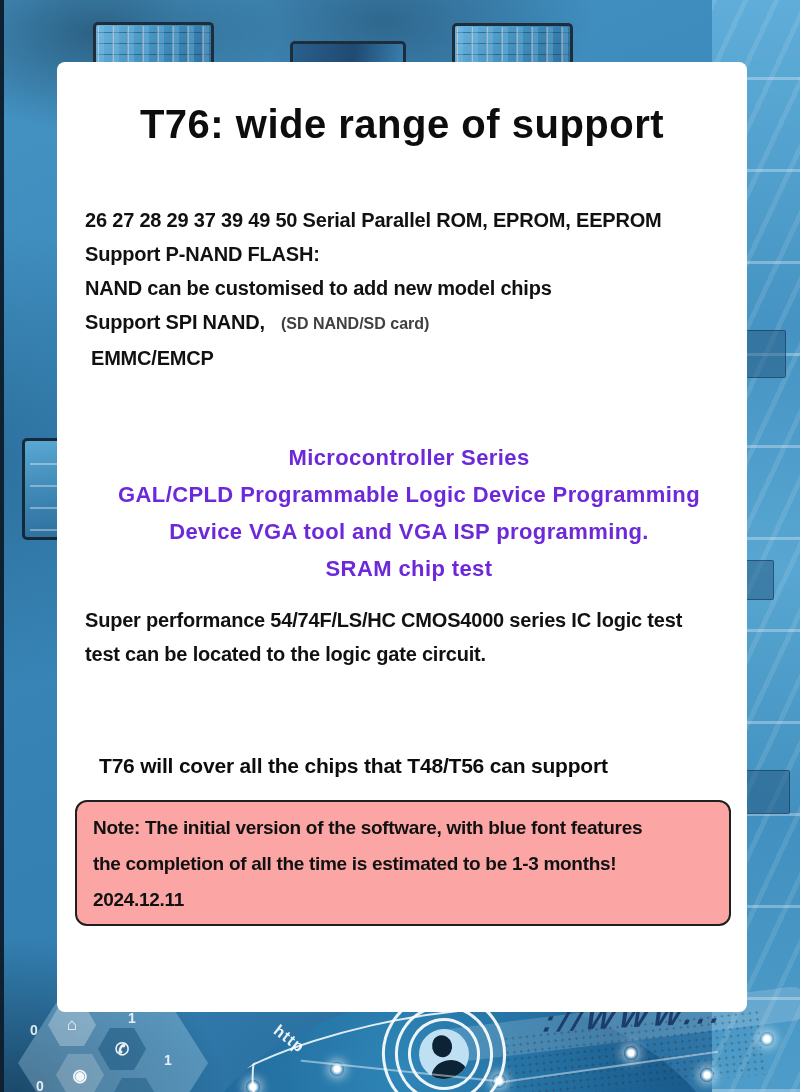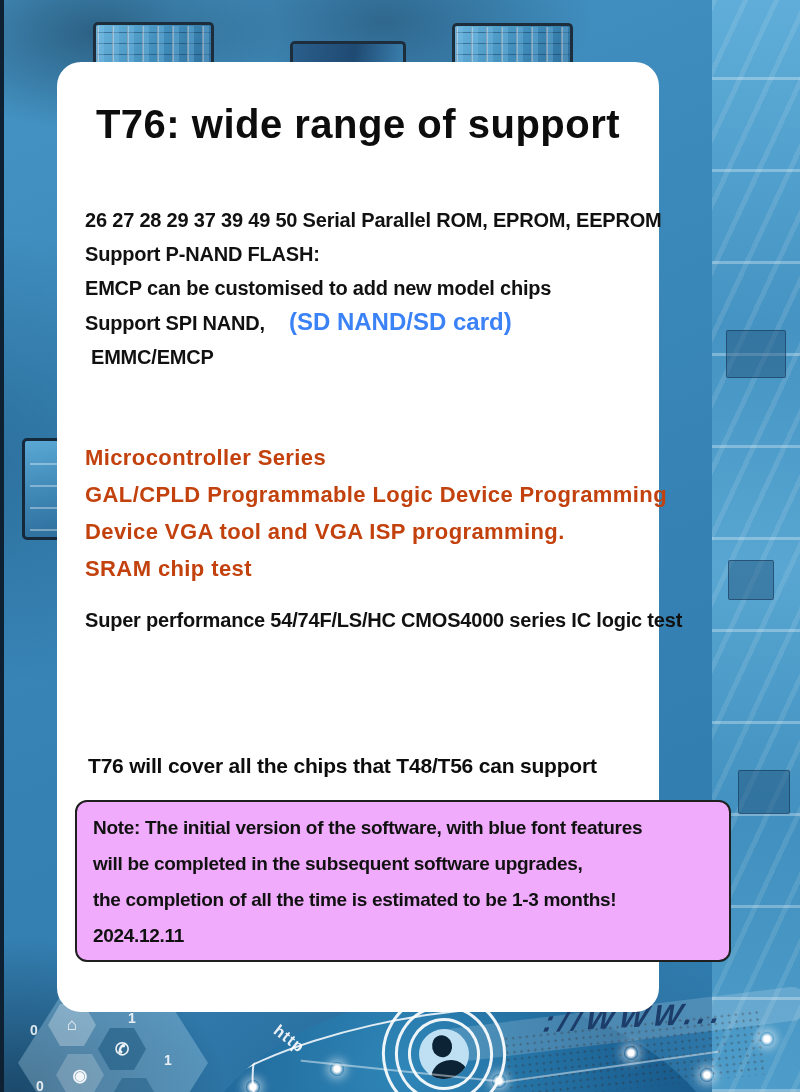--- a/index.html
+++ b/index.html
@@ -79,38 +79,38 @@
     background-image:radial-gradient(rgba(55,30,22,.6) 1.2px, transparent 1.4px);background-size:7px 7px;}
   .node{position:absolute;width:14px;height:14px;border-radius:50%;
     background:radial-gradient(circle,#ffffff 0 30%, rgba(255,255,255,0) 70%);
     box-shadow:0 0 10px 3px rgba(255,255,255,.55);}
   .n1{left:330px;top:1062px;}.n2{left:492px;top:1074px;}.n3{left:624px;top:1046px;}
   .n4{left:700px;top:1068px;}.n5{left:246px;top:1080px;}.n6{left:760px;top:1032px;}
   .netline{position:absolute;height:2px;background:rgba(255,255,255,.45);border-radius:1px;}
   .l1{left:300px;top:1070px;width:200px;transform:rotate(6deg);}
   .l2{left:500px;top:1066px;width:220px;transform:rotate(-8deg);}
   
-  .card{position:absolute;left:57px;top:62px;width:602px;height:950px;background:#ffffff;
-    border-radius:24px;z-index:5;}
+  .card{position:absolute;left:57px;top:62px;width:690px;height:950px;background:#ffffff;
+    border-radius:8px;z-index:5;}
   .title{position:absolute;top:40px;left:0;right:0;text-align:center;margin:0;
     font-size:40px;font-weight:bold;color:#0d0d0d;letter-spacing:.5px;}
   .sec{position:absolute;left:28px;right:14px;}
   .sec p{margin:0;white-space:nowrap;}
   .sec-memory{top:141px;}
   .sec-memory p{font-size:20px;font-weight:bold;line-height:34px;color:#111;letter-spacing:-.2px;}
-  .spi-blue{color:#3b82f6;font-size:24px;margin-left:24px;letter-spacing:0;}
+  .spi-blue{color:#404040;font-size:16px;margin-left:16px;letter-spacing:0;}
   .emmc{padding-left:6px;}
   .sec-blue{top:377px;}
-  .sec-blue p{font-size:22px;font-weight:bold;line-height:37px;color:#c2410c;letter-spacing:.4px;}
+  .sec-blue p{font-size:22px;font-weight:bold;line-height:37px;color:#6d28d9;letter-spacing:.4px;text-align:center;}
   .sec-logic{top:541px;}
-  .sec-logic p{font-size:20px;font-weight:bold;line-height:34px;color:#111;letter-spacing:-.2px;text-align:center;}
-  .cover-line{position:absolute;top:692px;left:31px;margin:0;font-size:21px;font-weight:bold;
+  .sec-logic p{font-size:20px;font-weight:bold;line-height:34px;color:#111;letter-spacing:-.2px;}
+  .cover-line{position:absolute;top:692px;left:42px;margin:0;font-size:21px;font-weight:bold;
     color:#0d0d0d;letter-spacing:-.2px;white-space:nowrap;}
   .note-box{position:absolute;top:738px;left:18px;width:656px;box-sizing:border-box;
-    border:2px solid #1f1f1f;border-radius:12px;padding:8px 16px 6px;background:#f0abfc;}
+    border:2px solid #1f1f1f;border-radius:12px;padding:8px 16px 6px;background:#fca5a5;}
   .note-box p{margin:0;font-size:19px;font-weight:bold;line-height:36px;color:#111;
     letter-spacing:-.3px;white-space:nowrap;}
 </style>
 </head>
 <body>
 
 <div class="bg">
   <div class="right-strip">
     <div class="strip-tile st1"></div>
     <div class="strip-tile st2"></div>
@@ -173,39 +173,39 @@
 
   <div class="left-edge"></div>
 </div>
 
 <div class="card">
   <h1 class="title">T76: wide range of support</h1>
 
   <div class="sec sec-memory">
     <p>26 27 28 29 37 39 49 50 Serial Parallel ROM, EPROM, EEPROM</p>
     <p>Support P-NAND FLASH:</p>
-    <p>EMCP can be customised to add new model chips</p>
+    <p>NAND can be customised to add new model chips</p>
     <p>
       <span>Support SPI NAND,</span><span class="spi-blue">(SD NAND/SD card)</span>
     </p>
     <p class="emmc">EMMC/EMCP</p>
   </div>
 
   <div class="sec sec-blue">
     <p>Microcontroller Series</p>
     <p>GAL/CPLD Programmable Logic Device Programming</p>
     <p>Device VGA tool and VGA ISP programming.</p>
     <p>SRAM chip test</p>
   </div>
 
   <div class="sec sec-logic">
     <p>Super performance 54/74F/LS/HC CMOS4000 series IC logic test</p>
+    <p>test can be located to the logic gate circuit.</p>
   </div>
 
   <p class="cover-line">T76 will cover all the chips that T48/T56 can support</p>
 
   <div class="note-box">
     <p>Note: The initial version of the software, with blue font features</p>
-    <p>will be completed in the subsequent software upgrades,</p>
     <p>the completion of all the time is estimated to be 1-3 months!</p>
     <p>2024.12.11</p>
   </div>
 </div>
 
 </body></html>

